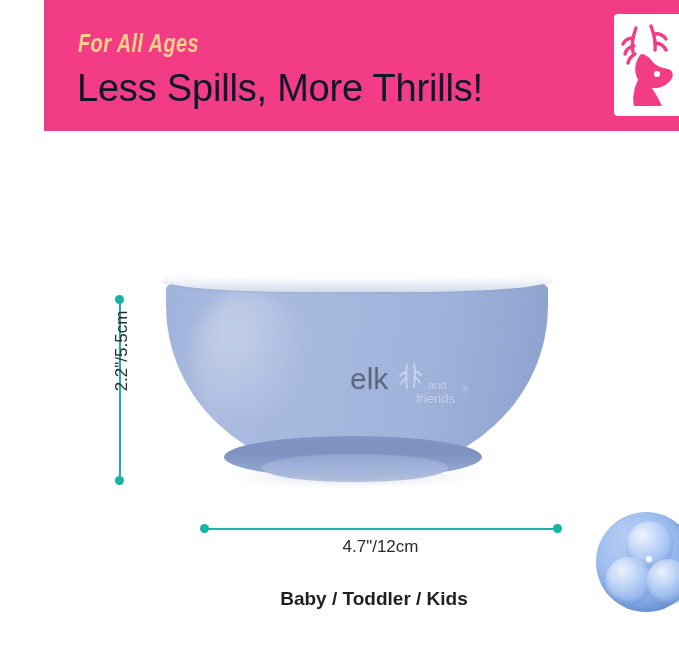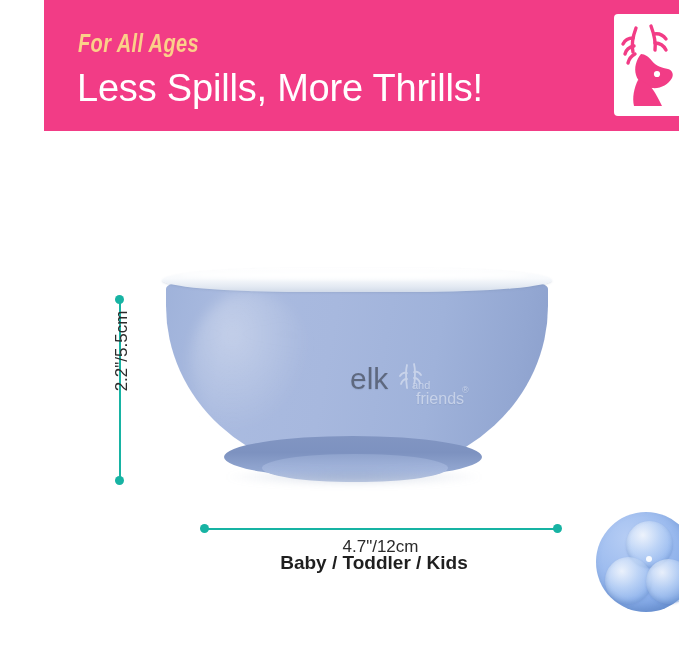--- a/index.html
+++ b/index.html
@@ -44,21 +44,21 @@
     white-space: nowrap;
   }
   #headline-text {
     position: absolute;
     left: 33px;
     top: 65px;
     font-family: "Liberation Sans", sans-serif;
     font-size: 38px;
     line-height: 46px;
     font-weight: 400;
-    color: #ffffff;
+    color: #0f172a;
     white-space: nowrap;
     letter-spacing: -0.2px;
   }
 
   
   #brand-logo {
     position: absolute;
     left: 570px;
     top: 14px;
     width: 72px;
@@ -182,35 +182,35 @@
     font-family: "Liberation Sans", sans-serif;
     font-size: 30px;
     font-weight: 400;
     color: #000000;
     line-height: 30px;
     letter-spacing: 0px;
     text-shadow: 0 1px 1px rgba(110,130,170,0.65);
   }
   #bowl-emboss-sub {
     position: absolute;
-    left: 62px;
+    left: 78px;
     top: 16px;
     font-family: "Liberation Sans", sans-serif;
     font-size: 11px;
     line-height: 11px;
     font-weight: 400;
     color: #ffffff;
     text-shadow: 0 1px 1px rgba(110,130,170,0.6);
   }
   #bowl-emboss-sub2 {
     position: absolute;
     left: 66px;
     top: 29px;
     font-family: "Liberation Sans", sans-serif;
-    font-size: 16px;
+    font-size: 13px;
     line-height: 11px;
     font-weight: 400;
     color: #ffffff;
     text-shadow: 0 1px 1px rgba(110,130,170,0.6);
   }
   #bowl-emboss-reg {
     position: absolute;
     left: 112px;
     top: 22px;
     font-family: "Liberation Sans", sans-serif;
@@ -333,21 +333,21 @@
     font-size: 17px;
     line-height: 22px;
     color: #2b2b2b;
     white-space: nowrap;
   }
 
   
   #audience-caption {
     position: absolute;
     left: 120px;
-    top: 420px;   
+    top: 456px;   
     width: 420px;
     text-align: center;
     font-family: "Liberation Sans", sans-serif;
     font-size: 19px;
     line-height: 24px;
     font-weight: 700;
     color: #1f1f1f;
     white-space: nowrap;
   }
 

